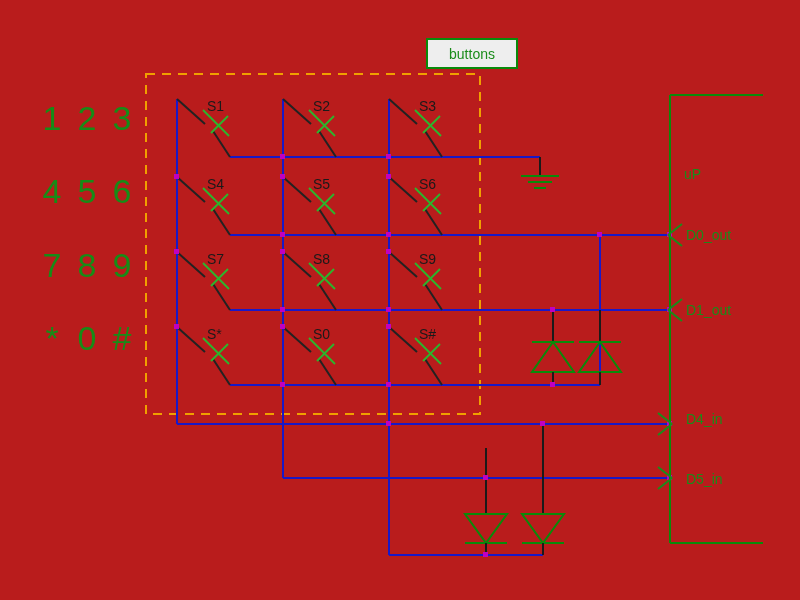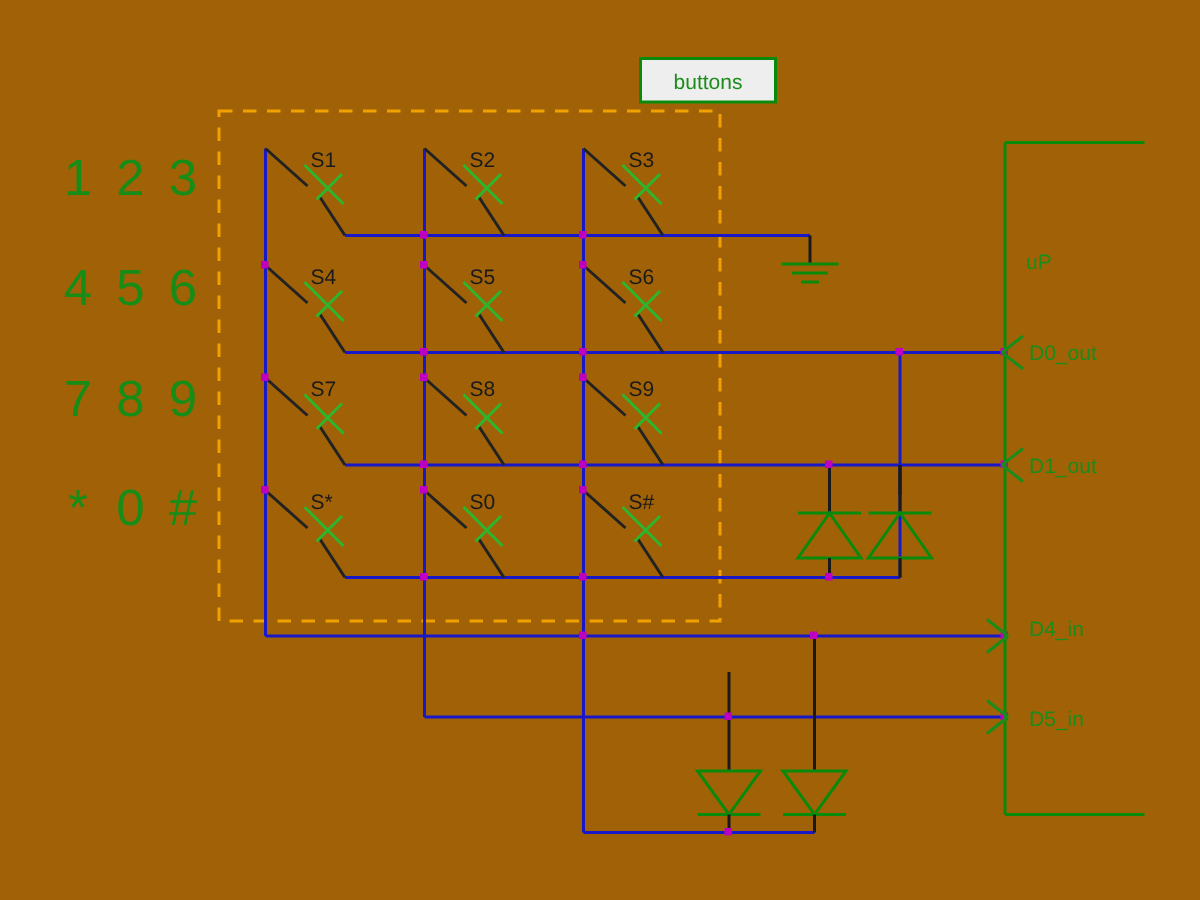--- a/index.html
+++ b/index.html
@@ -10,21 +10,21 @@
   body {
     width: 800px;
     height: 600px;
     font-family: "Liberation Sans", sans-serif;
     overflow: hidden;
   }
   #canvas {
     position: relative;
     width: 800px;
     height: 600px;
-    background: #a16207;
+    background: #b91c1c;
   }
   svg#schematic {
     position: absolute;
     left: 0;
     top: 0;
     width: 800px;
     height: 600px;
     display: block;
   }
   .keypad-char {

